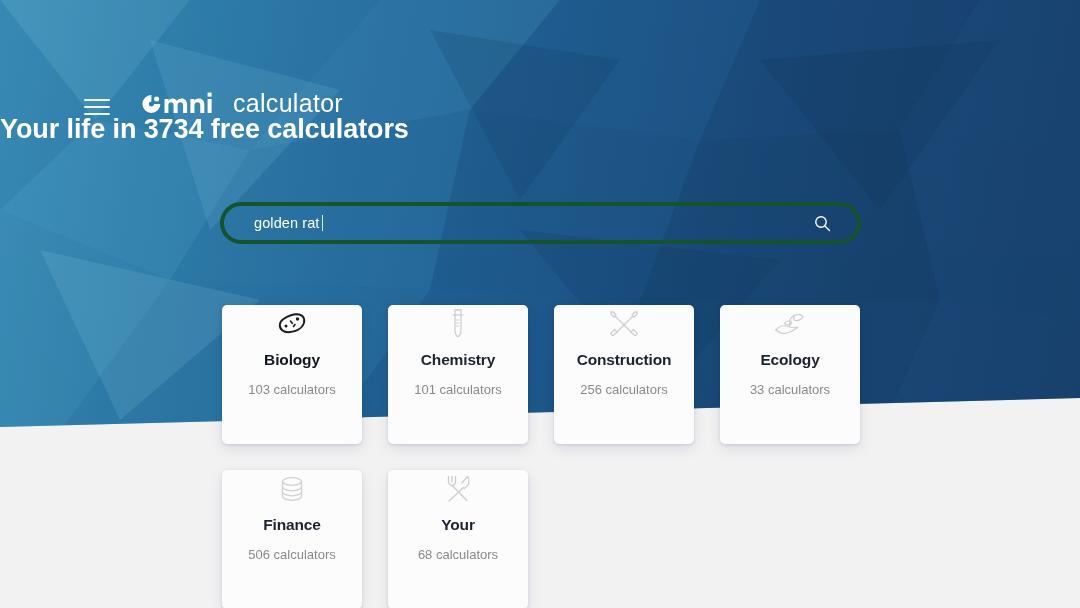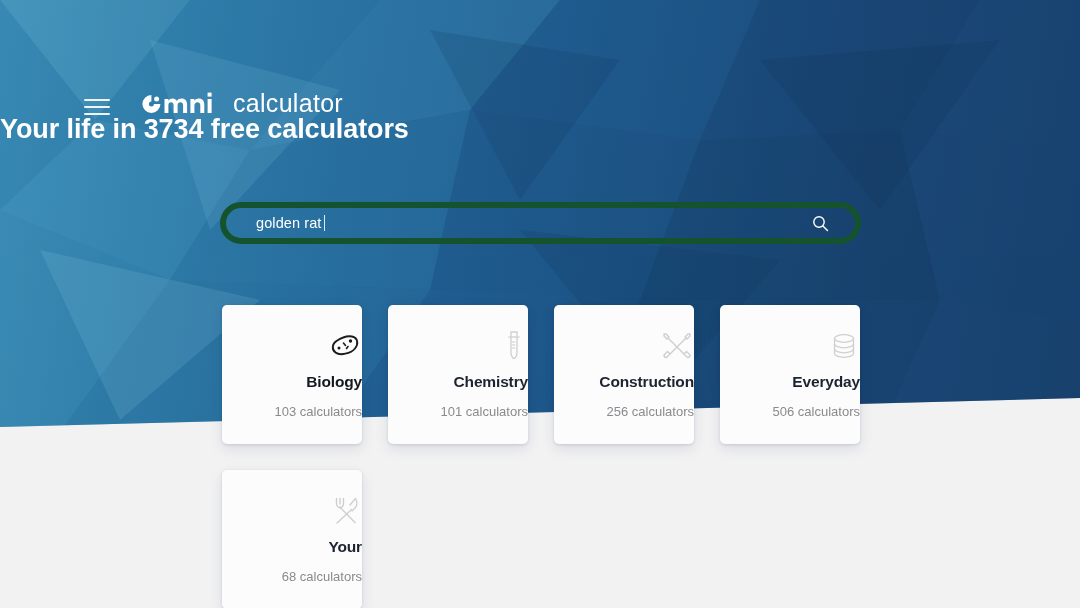--- a/index.html
+++ b/index.html
@@ -88,21 +88,21 @@
     z-index: 6;
   }
 
   
   .search-wrap {
     position: absolute;
     left: 220px;
     top: 202px;
     width: 641px;
     height: 42px;
-    border: 6px solid #14532d;
+    border: 4px solid #14532d;
     border-radius: 21px;
     display: flex;
     align-items: center;
     padding: 0 16px 0 30px;
     z-index: 6;
     background: transparent;
   }
   .search-value {
     flex: 1;
     font-size: 14.5px;
@@ -139,23 +139,22 @@
     z-index: 7;
   }
   .card {
     width: 140px;
     height: 139px;
     background: #fcfcfc;
     border-radius: 5px;
     box-shadow: 0 1px 3px rgba(20,40,70,0.13), 0 5px 14px rgba(20,40,70,0.10);
     display: flex;
     flex-direction: column;
-    align-items: flex-end;
+    align-items: center;
     cursor: pointer;
-    padding-top: 22px;
   }
   .card-icon {
     height: 38px;
     display: flex;
     align-items: center;
     justify-content: center;
     margin-bottom: 9px;
   }
   .card-title {
     font-size: 15.5px;
@@ -288,34 +287,49 @@
             <path d="M26.0 8.0 L10.0 24.0"></path>
             <path d="M10.0 24.0 L6.5 27.5 A2.5 2.5 0 0 1 4.0 25.0 L7.5 21.5 Z"></path>
           </g>
         </svg>
       </div>
       <div class="card-title">Construction</div>
       <div class="card-count">256 calculators</div>
     </div>
 
 
+    <div class="card">
+      <div class="card-icon">
+        <svg width="36" height="30" viewBox="0 0 36 30">
+          <g fill="none" stroke="#cfcfd2" stroke-width="1.3" stroke-linecap="round" stroke-linejoin="round">
+            <path d="M4.0 21.0 C7.0 17.0 12.0 16.0 16.0 17.5 C19.0 18.6 22.0 19.0 24.5 18.0"></path>
+            <path d="M4.0 21.0 C7.5 24.5 13.0 25.0 18.0 23.0 C21.5 21.6 24.0 20.0 26.0 18.0"></path>
+            <path d="M18.0 17.0 C17.0 12.5 18.5 8.5 22.0 6.5"></path>
+            <path d="M22.0 6.5 C25.5 5.0 29.5 5.5 31.0 7.5 C29.5 11.0 25.5 12.5 22.0 11.0 C22.0 9.5 22.0 7.8 22.0 6.5 Z"></path>
+            <path d="M19.5 12.5 C16.5 11.5 13.5 12.5 12.5 14.5 C14.5 16.2 17.5 16.2 19.5 14.5 Z"></path>
+          </g>
+        </svg>
+      </div>
+      <div class="card-title">Ecology</div>
+      <div class="card-count">33 calculators</div>
+    </div>
 
 
     <div class="card">
       <div class="card-icon">
         <svg width="32" height="32" viewBox="0 0 32 32">
           <g fill="none" stroke="#cfcfd2" stroke-width="1.3">
             <ellipse cx="16" cy="8.5" rx="9.5" ry="3.8"></ellipse>
             <path d="M6.5 8.5 L6.5 14.0 C6.5 16.1 10.8 17.8 16 17.8 C21.2 17.8 25.5 16.1 25.5 14.0 L25.5 8.5"></path>
             <path d="M6.5 14.0 L6.5 19.0 C6.5 21.1 10.8 22.8 16 22.8 C21.2 22.8 25.5 21.1 25.5 19.0 L25.5 14.0"></path>
             <path d="M6.5 19.0 L6.5 23.5 C6.5 25.6 10.8 27.3 16 27.3 C21.2 27.3 25.5 25.6 25.5 23.5 L25.5 19.0"></path>
           </g>
         </svg>
       </div>
-      <div class="card-title">Everyday</div>
+      <div class="card-title">Finance</div>
       <div class="card-count">506 calculators</div>
     </div>
 
     <div class="card">
       <div class="card-icon">
         <svg width="32" height="32" viewBox="0 0 32 32">
           <g fill="none" stroke="#cfcfd2" stroke-width="1.4" stroke-linecap="round" stroke-linejoin="round">
             <path d="M6.5 3.5 L6.5 8.5 C6.5 11.0 8.5 12.5 10.5 12.5 L10.5 12.5"></path>
             <path d="M10.0 3.5 L10.0 9.0"></path>
             <path d="M13.5 3.5 L13.5 8.5 C13.5 11.0 11.5 12.5 10.0 13.0"></path>

